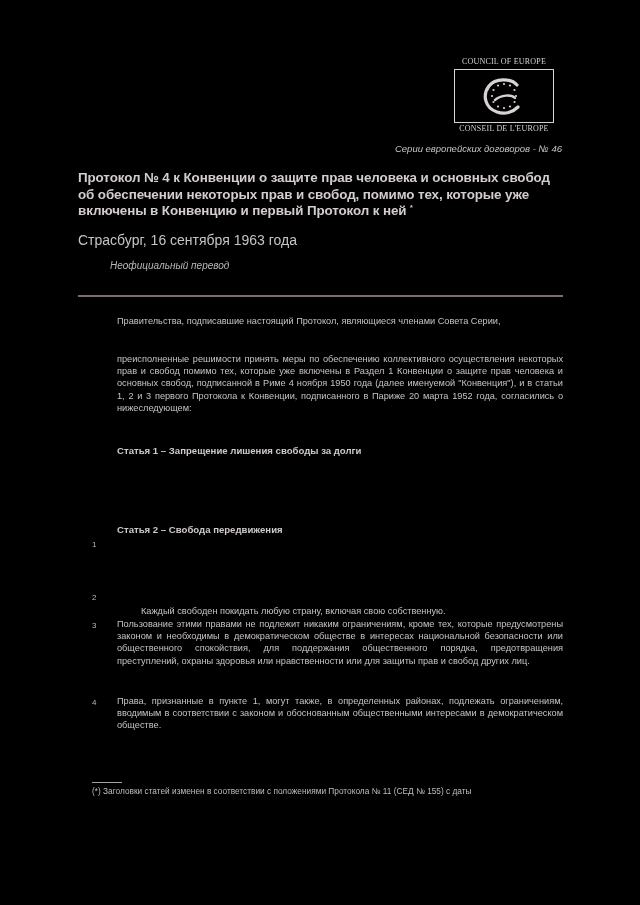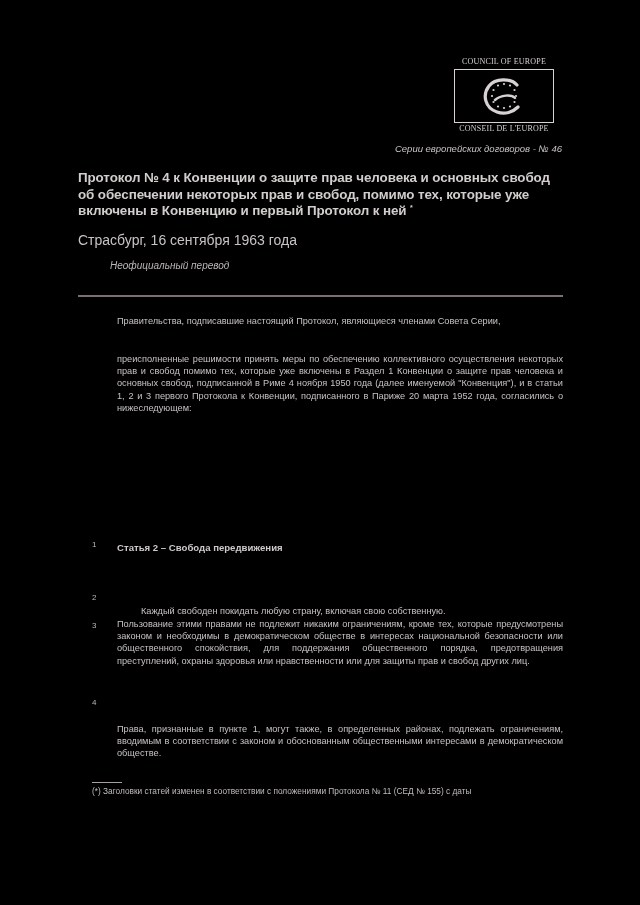--- a/index.html
+++ b/index.html
@@ -187,34 +187,35 @@
   <div class="place-date">Страсбург, 16 сентября 1963 года</div>
 
   <div class="unofficial">Неофициальный перевод</div>
 
   <div class="divider"></div>
 
   <div class="body-text" style="top:315px;">Правительства, подписавшие настоящий Протокол, являющиеся членами Совета Серии,</div>
 
   <div class="body-text" style="top:353px;">преисполненные решимости принять меры по обеспечению коллективного осуществления некоторых прав и свобод помимо тех, которые уже включены в Раздел 1 Конвенции о защите прав человека и основных свобод, подписанной в Риме 4 ноября 1950 года (далее именуемой "Конвенция"), и в статьи 1, 2 и 3 первого Протокола к Конвенции, подписанного в Париже 20 марта 1952 года, согласились о нижеследующем:</div>
 
-
-
-  <div class="heading" style="top:542px;text-align:right;">Статья 2 – Свобода передвижения</div>
+  <div class="heading" style="top:445px;">Статья 1 – Запрещение лишения свободы за долги</div>
+
+
+  <div class="heading" style="top:524px;text-align:right;">Статья 2 – Свобода передвижения</div>
 
   <div class="num" style="top:540px;">1</div>
 
   <div class="num" style="top:593px;">2</div>
   <div class="body-text" style="top:605px;margin-left:24px;">Каждый свободен покидать любую страну, включая свою собственную.</div>
 
   <div class="num" style="top:621px;">3</div>
   <div class="body-text" style="top:618px;">Пользование этими правами не подлежит никаким ограничениям, кроме тех, которые предусмотрены законом и необходимы в демократическом обществе в интересах национальной безопасности или общественного спокойствия, для поддержания общественного порядка, предотвращения преступлений, охраны здоровья или нравственности или для защиты прав и свобод других лиц.</div>
 
   <div class="num" style="top:698px;">4</div>
-  <div class="body-text" style="top:695px;margin-top:28px;">Права, признанные в пункте 1, могут также, в определенных районах, подлежать ограничениям, вводимым в соответствии с законом и обоснованным общественными интересами в демократическом обществе.</div>
+  <div class="body-text" style="top:695px;">Права, признанные в пункте 1, могут также, в определенных районах, подлежать ограничениям, вводимым в соответствии с законом и обоснованным общественными интересами в демократическом обществе.</div>
 
   <div class="fn-line"></div>
 
   <div class="footnote">
     <span>(*)</span>
     <span>Заголовки статей изменен в соответствии с положениями Протокола № 11 (СЕД № 155) с даты</span>
   </div>
 
 </div>
 

